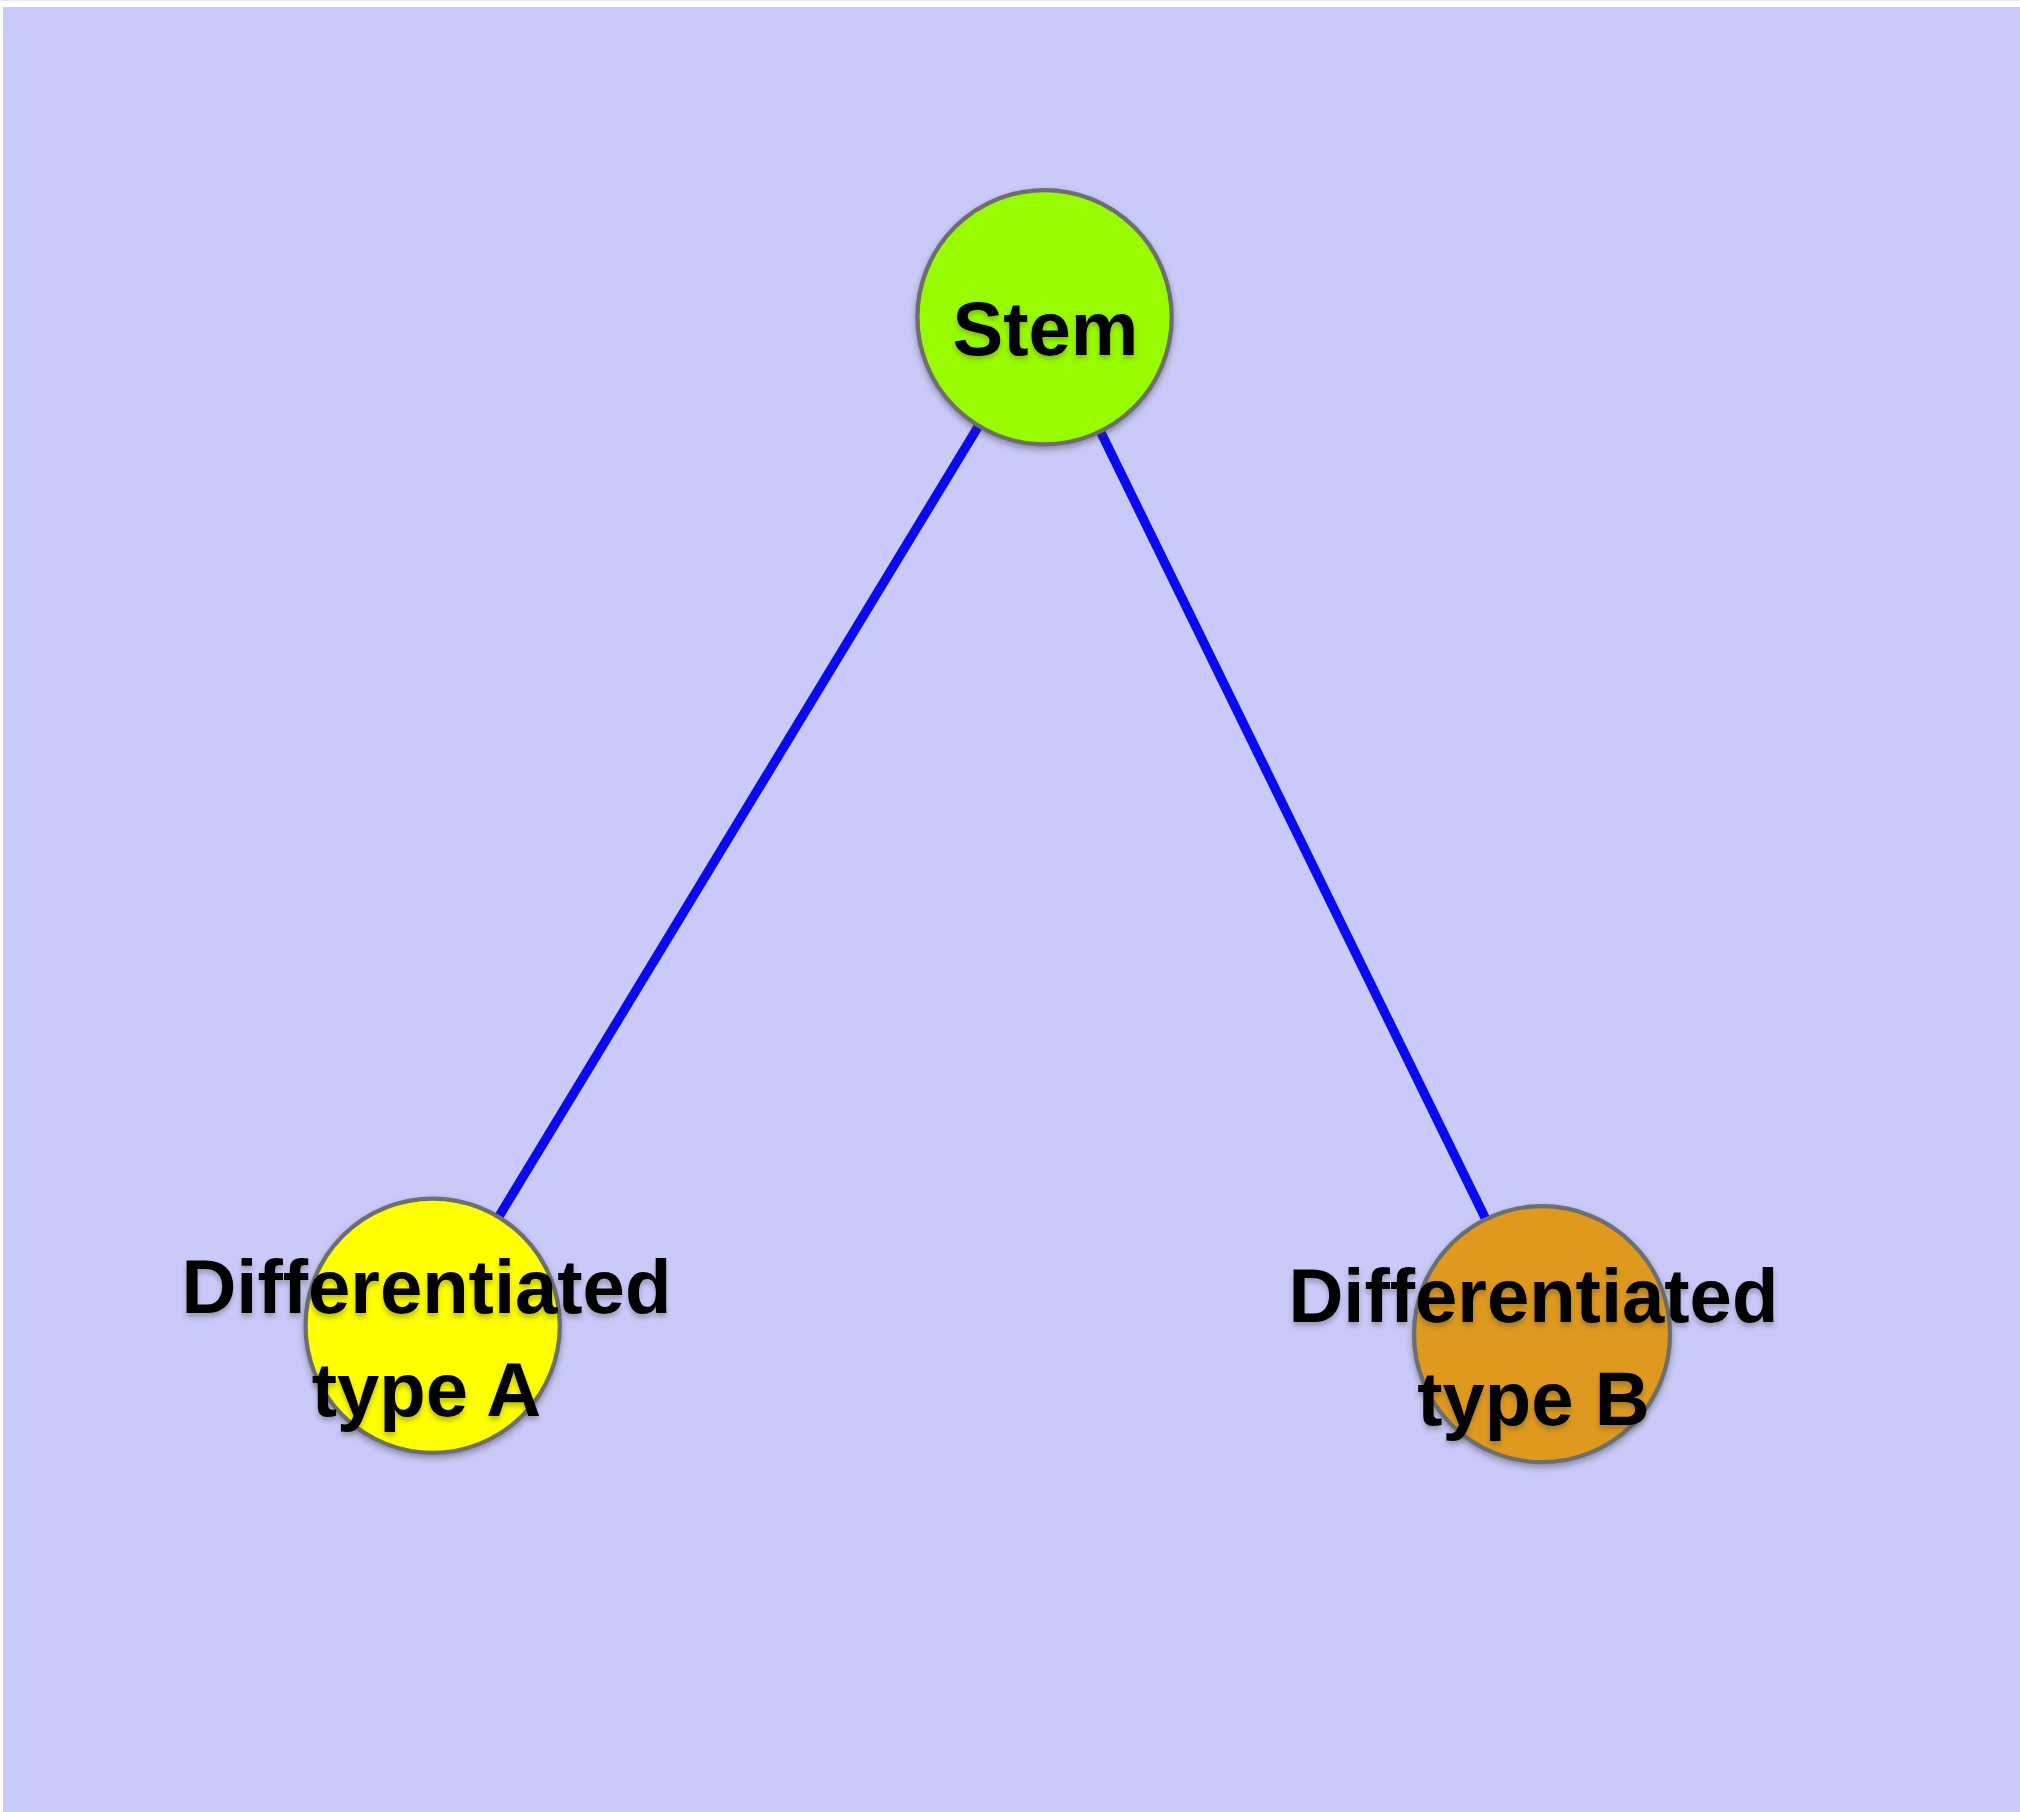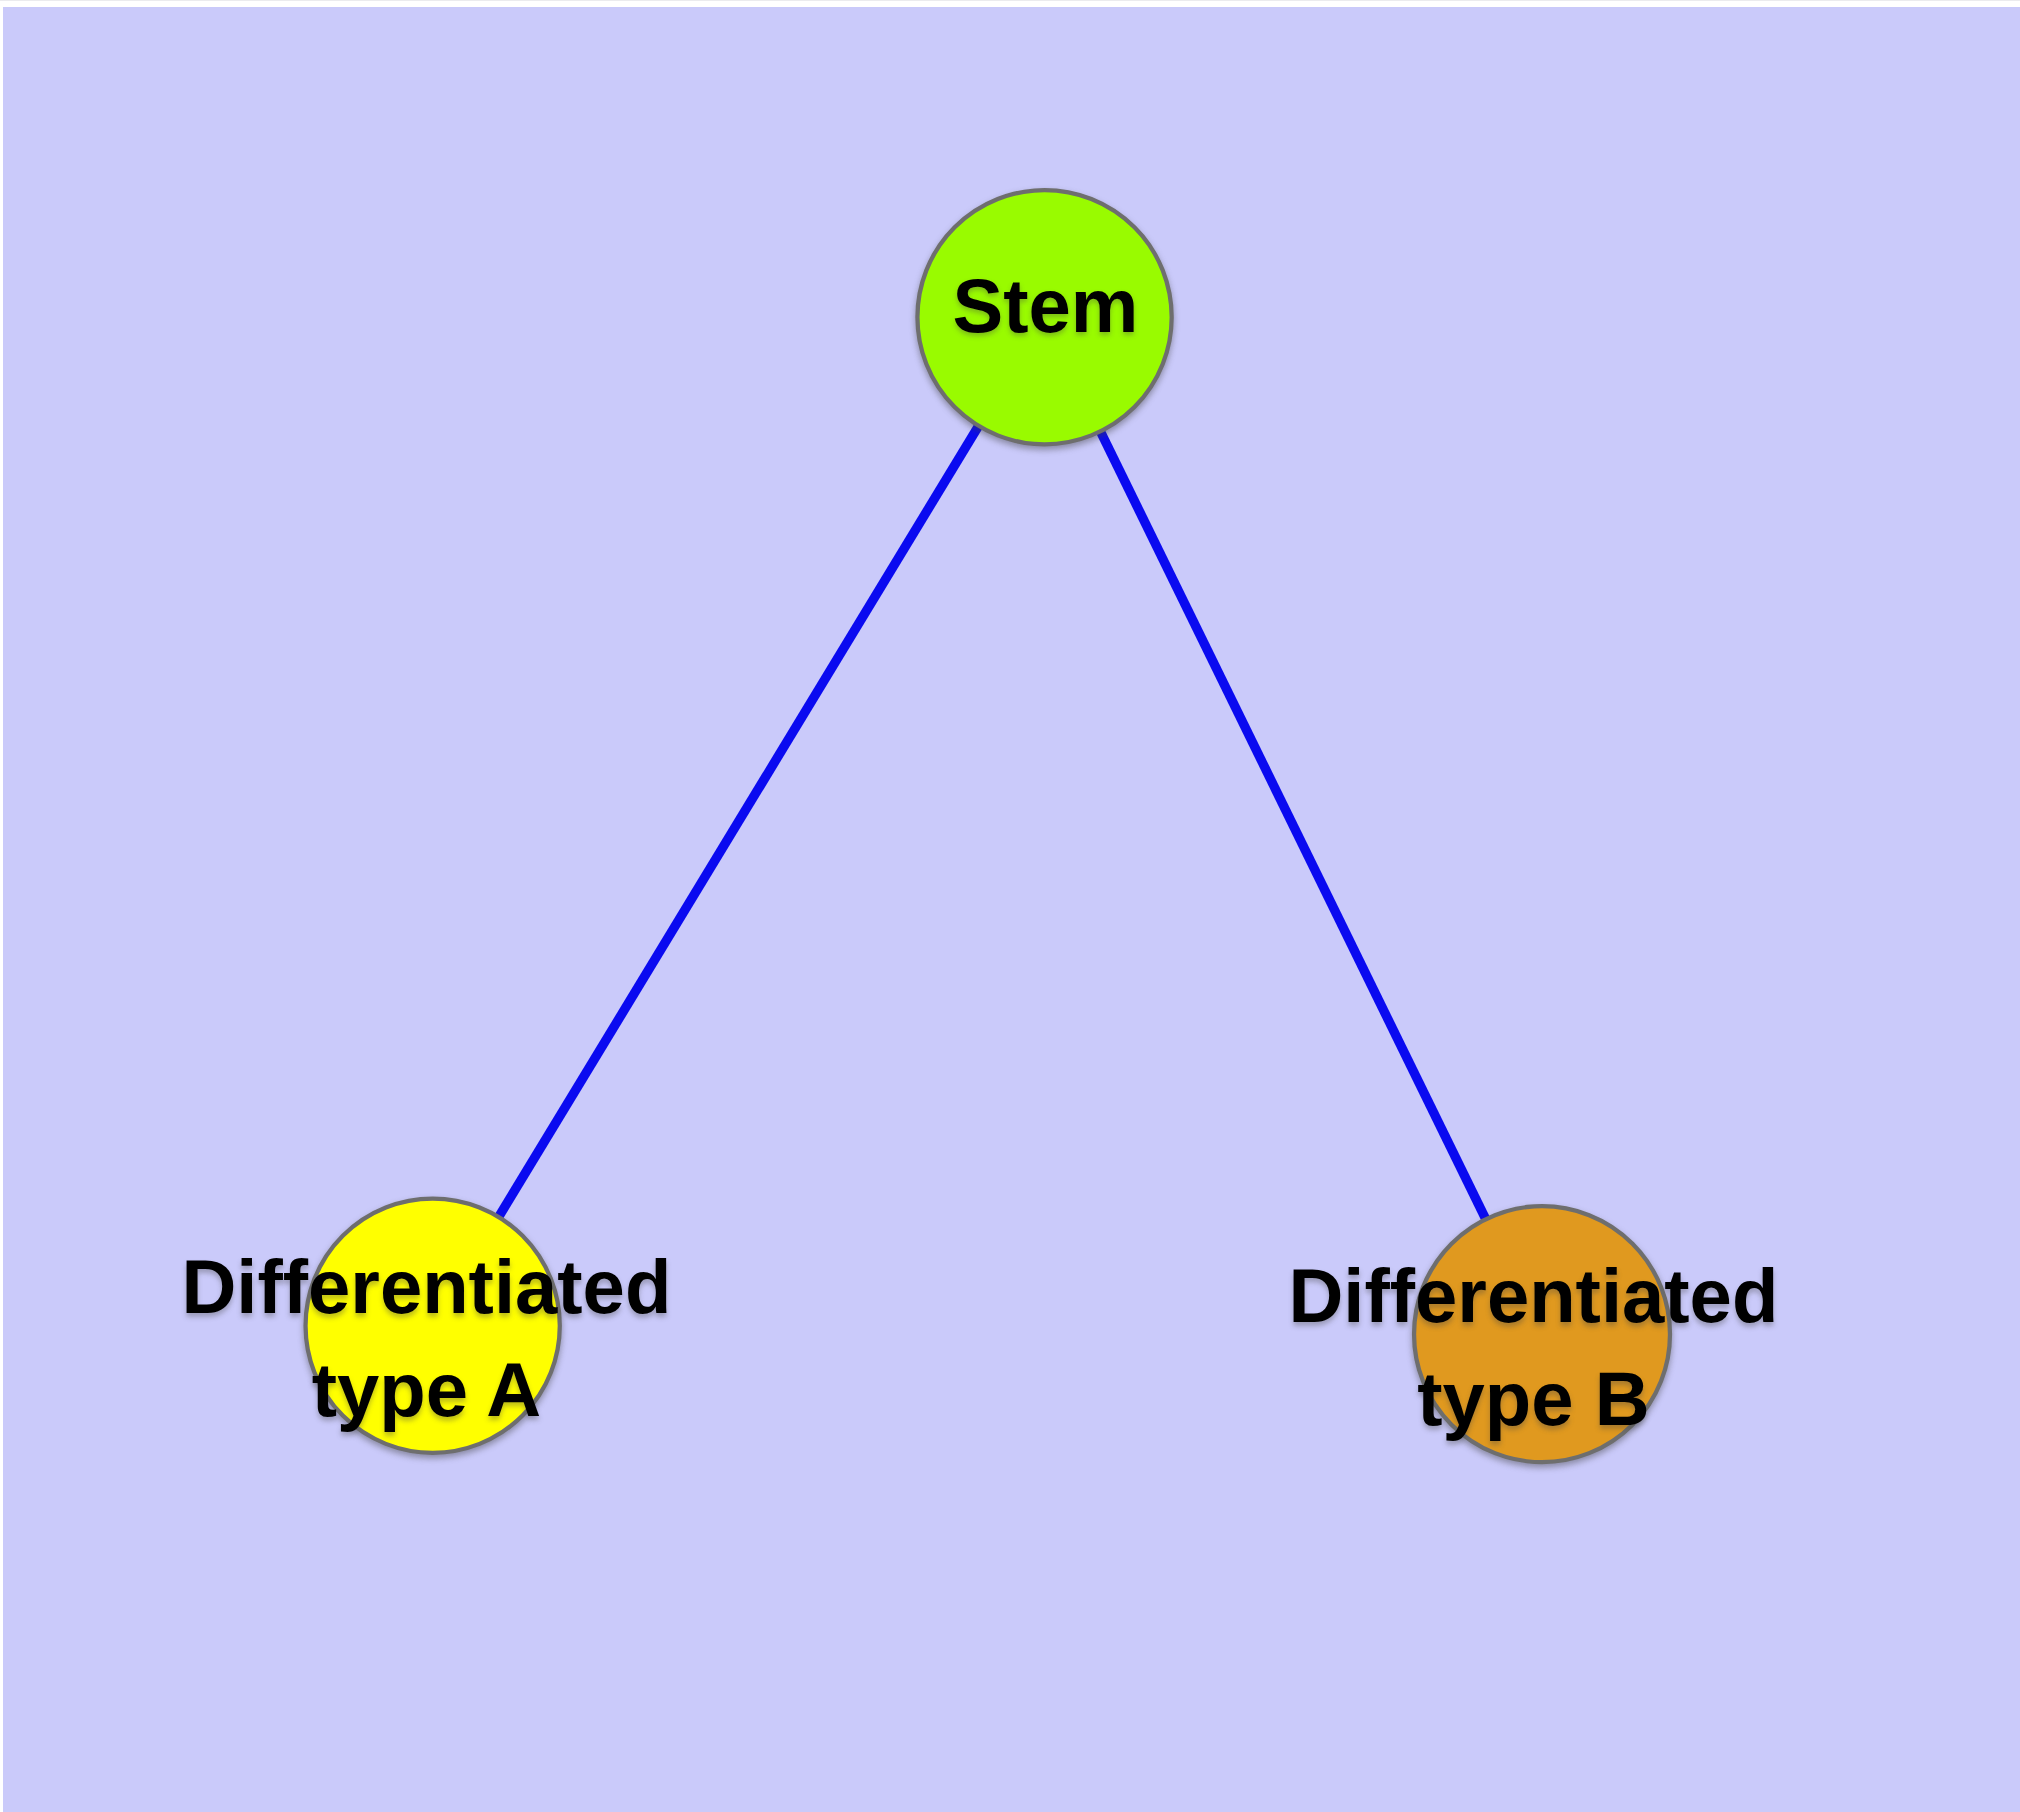--- a/index.html
+++ b/index.html
@@ -47,21 +47,21 @@
     transform: translate(-50%, -50%);
     text-align: center;
     white-space: pre-line;
     font-weight: bold;
     font-size: 76px;
     line-height: 1.35;
     color: #000000;
     text-shadow: 0px 3.4px 5.1px rgba(70, 70, 70, 0.35);
     pointer-events: none;
   }
-  .label-stem   { left: 1042px; top: 299px;  }
+  .label-stem   { left: 1042px; top: 322px;  }
   .label-type-a { left: 423px;  top: 1332px; }
   .label-type-b { left: 1530px; top: 1341px; }
 </style>
 </head>
 <body>
 
 <div class="page">
   <div class="canvas">
 
     <svg class="edges-layer" viewBox="0 0 2380 2131">

